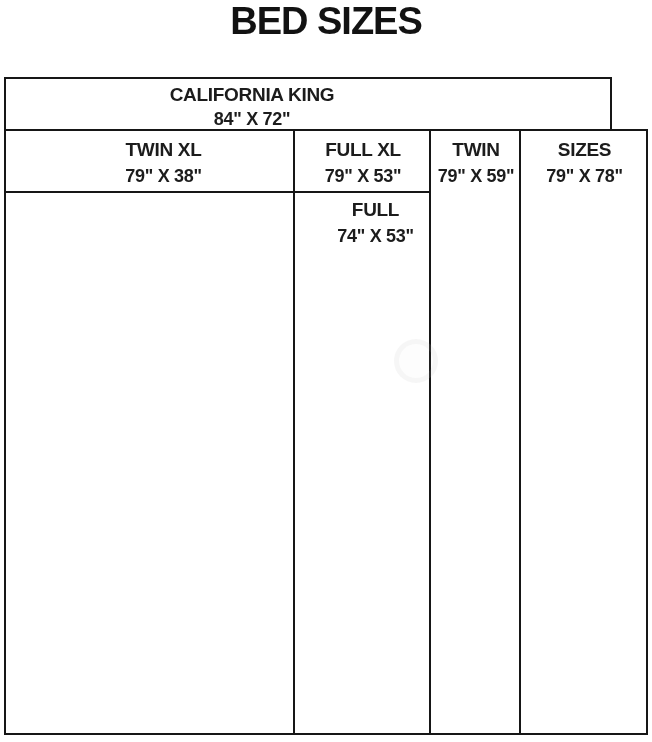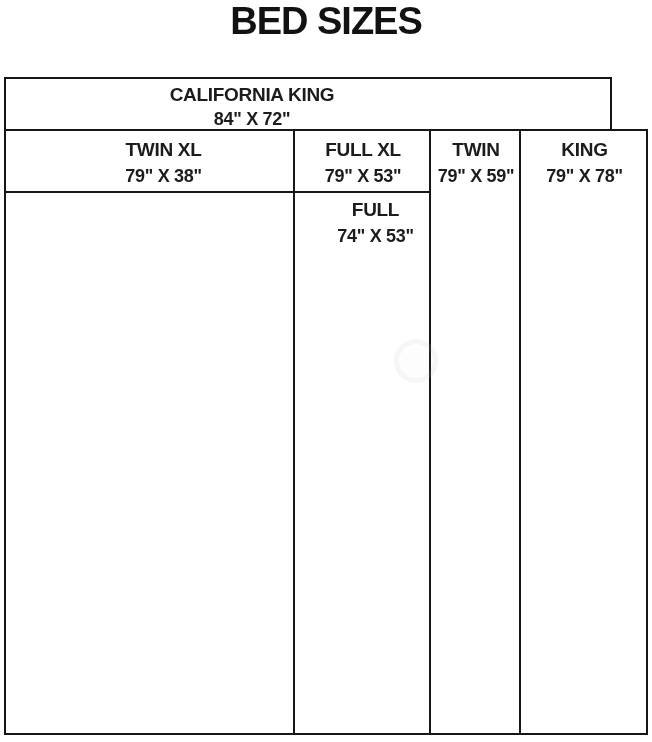--- a/index.html
+++ b/index.html
@@ -111,21 +111,21 @@
     <div class="bed-name">FULL XL</div>
     <div class="bed-dims">79" X 53"</div>
   </div>
 
   <div class="bed-label lbl-queen">
     <div class="bed-name">TWIN</div>
     <div class="bed-dims">79" X 59"</div>
   </div>
 
   <div class="bed-label lbl-king">
-    <div class="bed-name">KING</div>
+    <div class="bed-name">SIZES</div>
     <div class="bed-dims">79" X 78"</div>
   </div>
 
 
   <div class="bed-label lbl-full">
     <div class="bed-name">FULL</div>
     <div class="bed-dims">74" X 53"</div>
   </div>
 
 </div>

